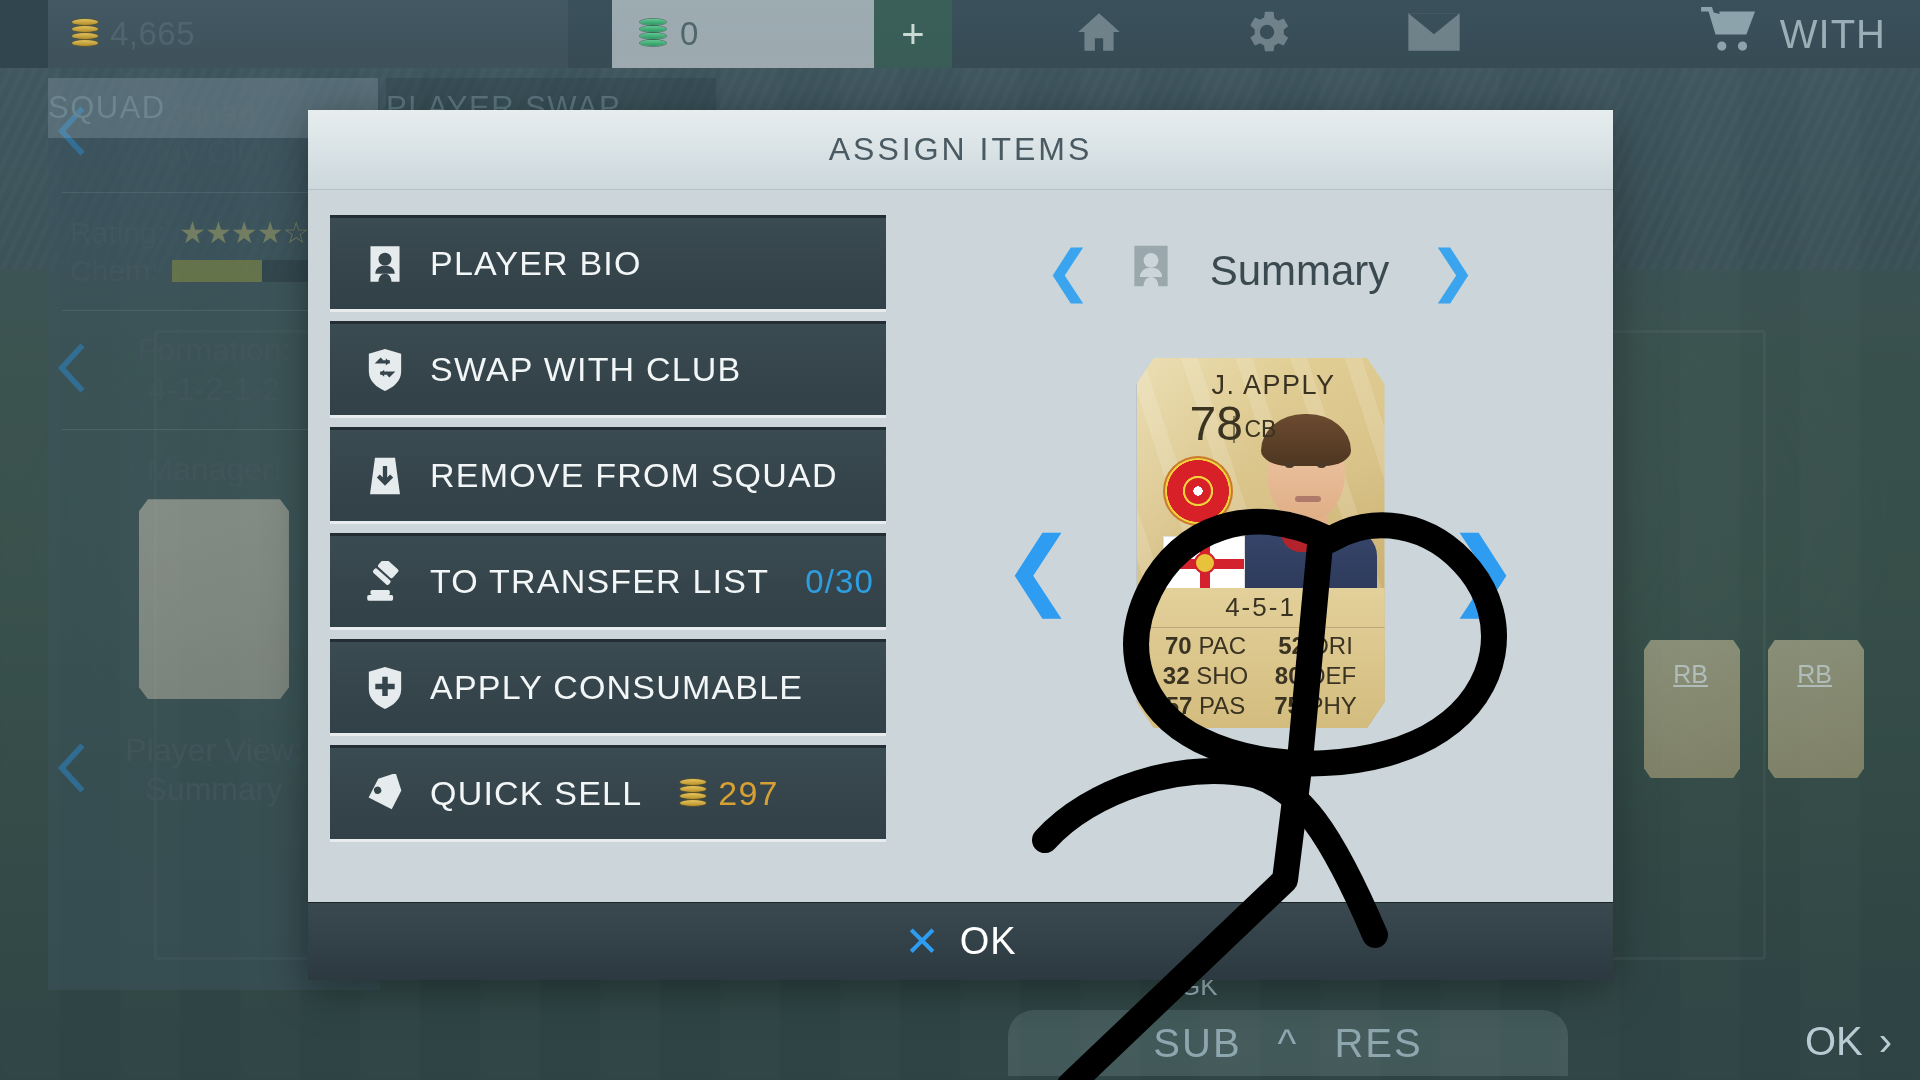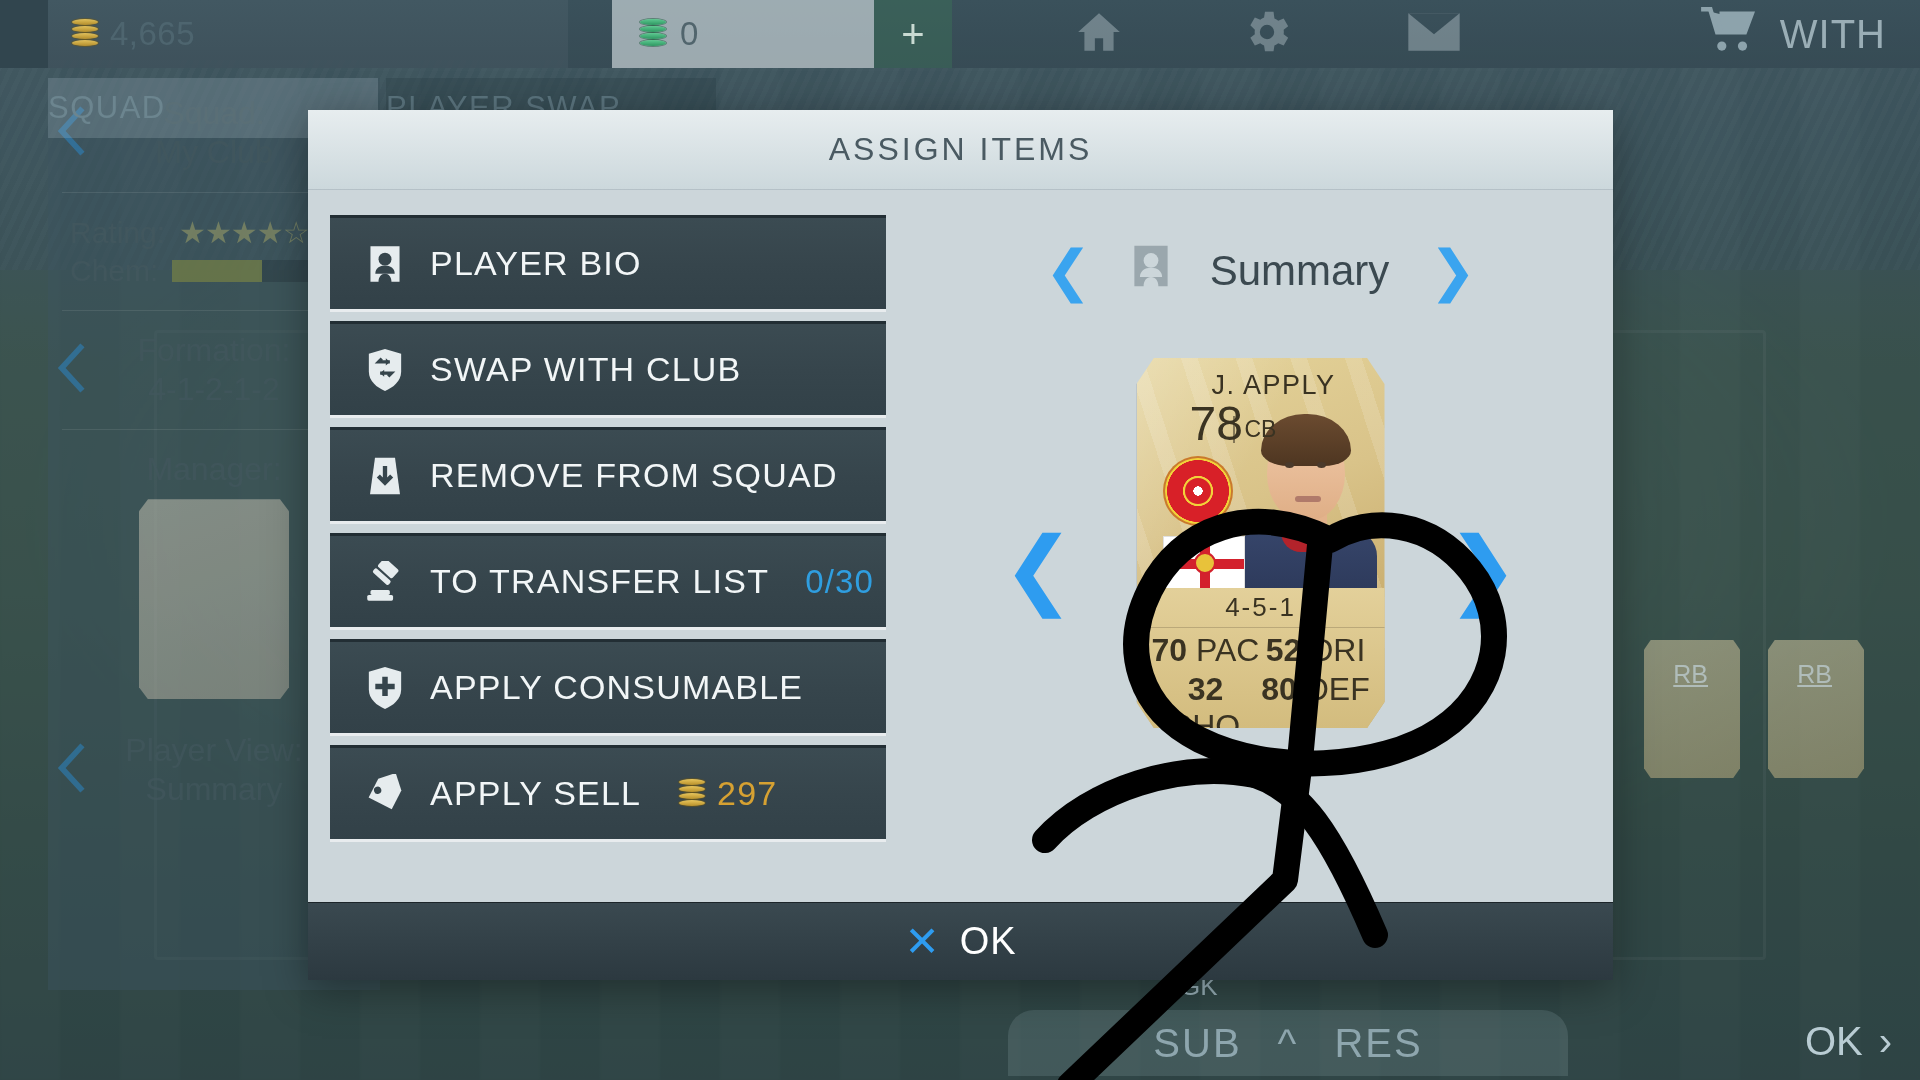--- a/index.html
+++ b/index.html
@@ -240,21 +240,21 @@
     position:absolute; left:0; right:0; bottom:0; height:140px;
     background:linear-gradient(180deg,#e3d09a,#d3bc7e);
     padding-top:4px;
   }
   .pc-form {
     text-align:center; font-size:26px; color:#3a3322; letter-spacing:2px;
     border-bottom:1px solid rgba(58,51,34,.22); padding-bottom:4px;
   }
   .pc-grid {
     display:grid; grid-template-columns:1fr 1fr; row-gap:2px;
-    padding:4px 14px 0; font-size:32px; color:#3a3322;
+    padding:4px 14px 0; font-size:24px; color:#3a3322;
   }
   .pc-grid span { text-align:center; }
 
   
   .modal-footer {
     flex:0 0 78px; height:78px;
     background:linear-gradient(180deg,#3a4950,#2c3940);
     display:flex; align-items:center; justify-content:center; gap:20px;
     border-top:1px solid rgba(0,0,0,.35);
   }
@@ -504,21 +504,21 @@
         <span>APPLY CONSUMABLE</span>
       </div>
 
       <div class="menu-item">
         <span class="mi-icon">
           <svg width="40" height="40" viewBox="0 0 24 24" fill="#e6ecee">
             <path d="M2 11 11 2h11v11l-9 9z" transform="rotate(-18 12 12)"></path>
             <circle cx="8.5" cy="8.5" r="2.2" fill="#36454c" transform="rotate(-18 12 12)"></circle>
           </svg>
         </span>
-        <span>APPLY SELL</span>
+        <span>QUICK SELL</span>
         <span class="mi-coins">
           <span class="coin-stack coin-gold">
             <i></i>
               <i></i>
               <i></i>
               <i></i>
           </span>
           <span class="mi-price">297</span>
         </span>
       </div>

